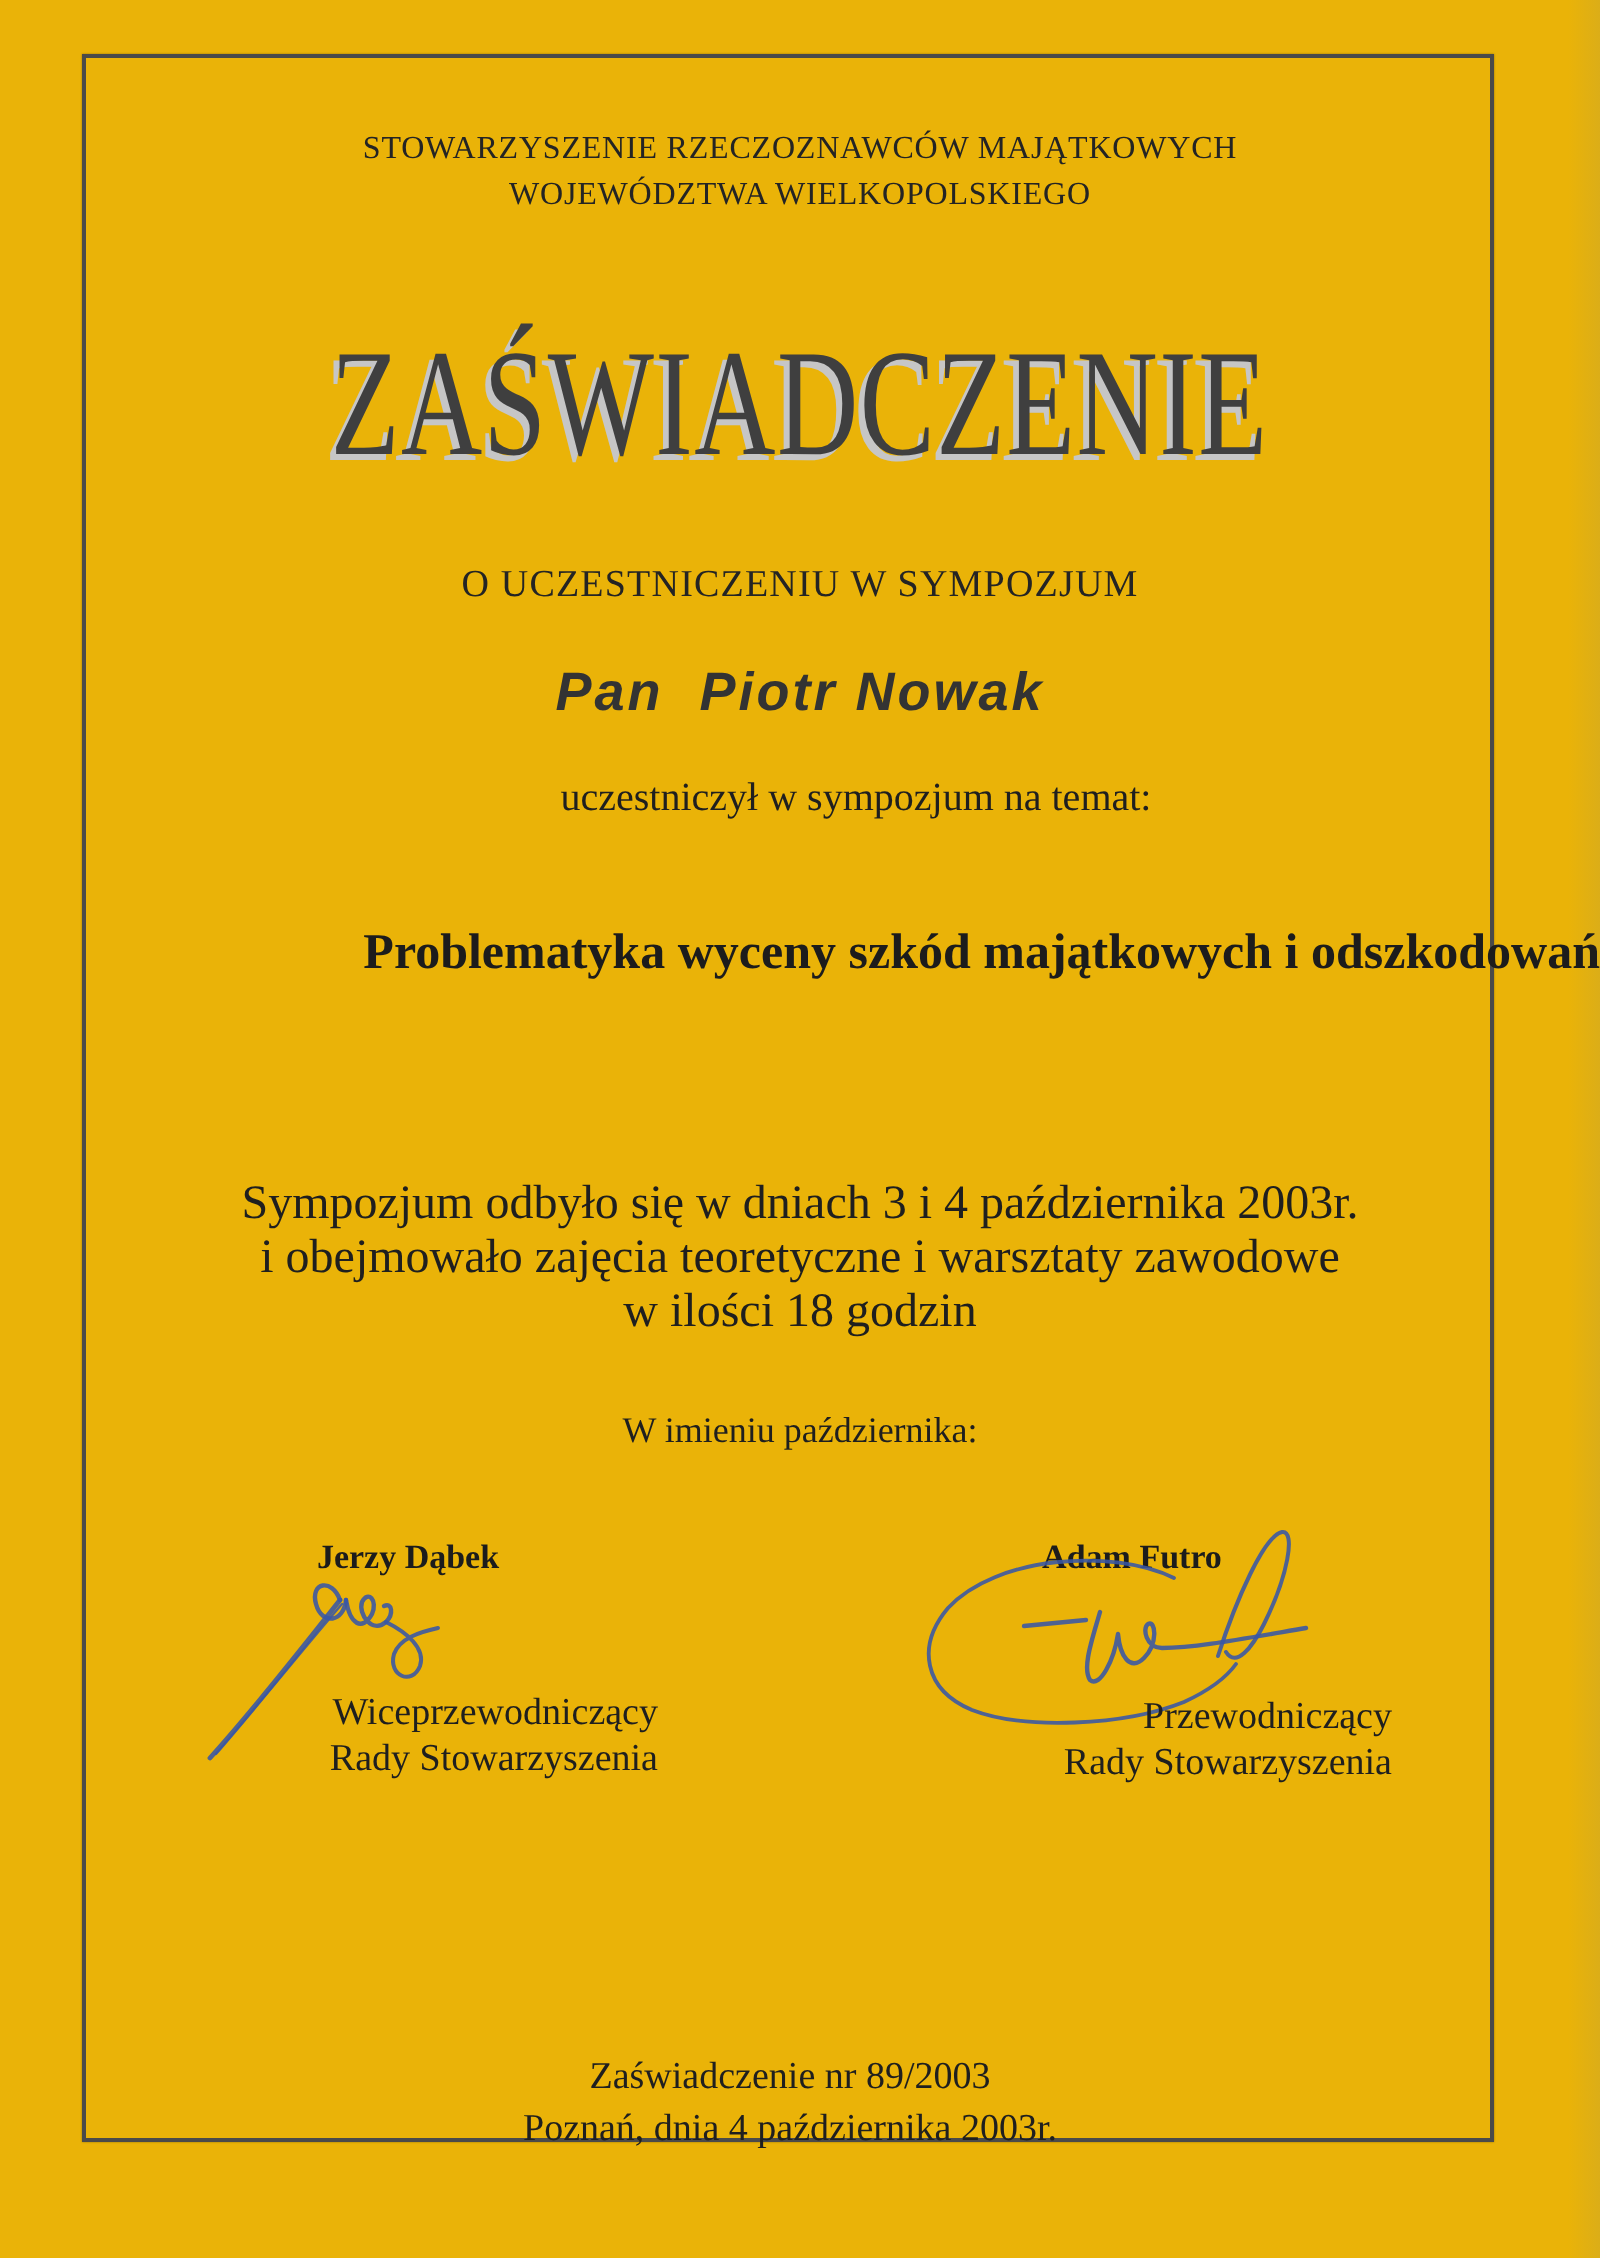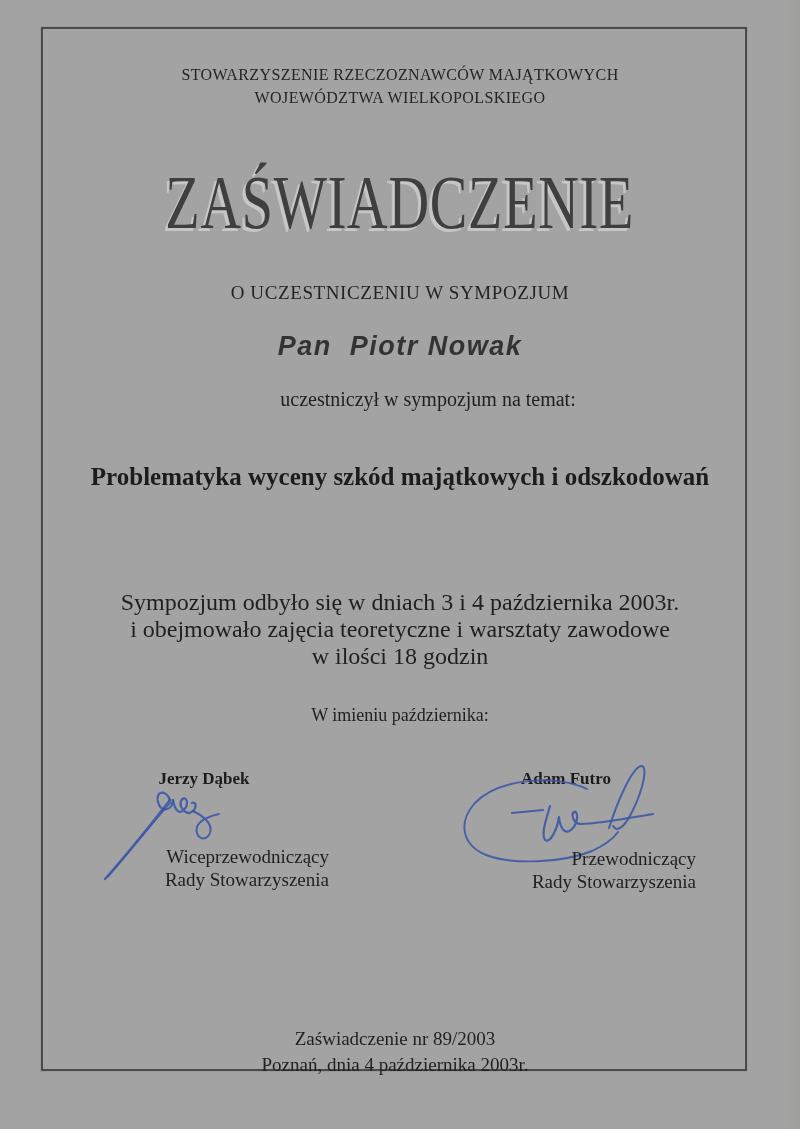--- a/index.html
+++ b/index.html
@@ -1,19 +1,19 @@
 <!DOCTYPE html>
 <html><head>
 <meta charset="utf-8">
 <style>
   html,body{margin:0;padding:0;background:#e8e8e8;}
   .page{
     position:relative;
     width:800px;height:1129px;
-    background:#a3a3a3;
+    background:#eab308;
     font-family:"Liberation Serif", serif;
     color:#1f1f1f;
     overflow:hidden;
     margin:0 auto;
   }
   .scan-band{
     position:absolute;right:0;top:0;width:16px;height:100%;
     background:linear-gradient(to right, rgba(255,255,255,0), rgba(130,140,120,0.14));
     pointer-events:none;
   }
@@ -37,21 +37,21 @@
     white-space:nowrap;
   }
   .subtitle{top:282px;font-size:19px;letter-spacing:.6px;color:#242424;}
   .recipient{
     top:331px;font-size:27px;
     font-family:Liberation Sans, sans-serif;
     font-weight:bold;font-style:italic;
     letter-spacing:1.5px;white-space:pre;color:#333;
   }
   .participation{top:388px;font-size:20px;padding-left:28px;}
-  .topic{top:461px;font-size:25px;font-weight:bold;line-height:31px;color:#1c1c1c;}
+  .topic{top:461px;font-size:25px;font-weight:bold;line-height:31px;color:#1c1c1c;text-align:right;}
   .details{top:589px;font-size:24px;line-height:27px;}
   .onbehalf{top:705px;font-size:18px;}
   .sig-name{position:absolute;top:769px;font-size:17px;font-weight:bold;text-align:center;color:#1c1c1c;}
   .sig-name.left{left:79px;width:250px;}
   .sig-name.right{left:436px;width:260px;}
   .sig-role{position:absolute;font-size:19px;line-height:23px;text-align:right;}
   .sig-role.left{left:79px;top:845px;width:250px;}
   .sig-role.right{left:436px;top:847px;width:260px;}
   .sig-svg{position:absolute;pointer-events:none;}
   .sig-svg.left{left:100px;top:786px;}

